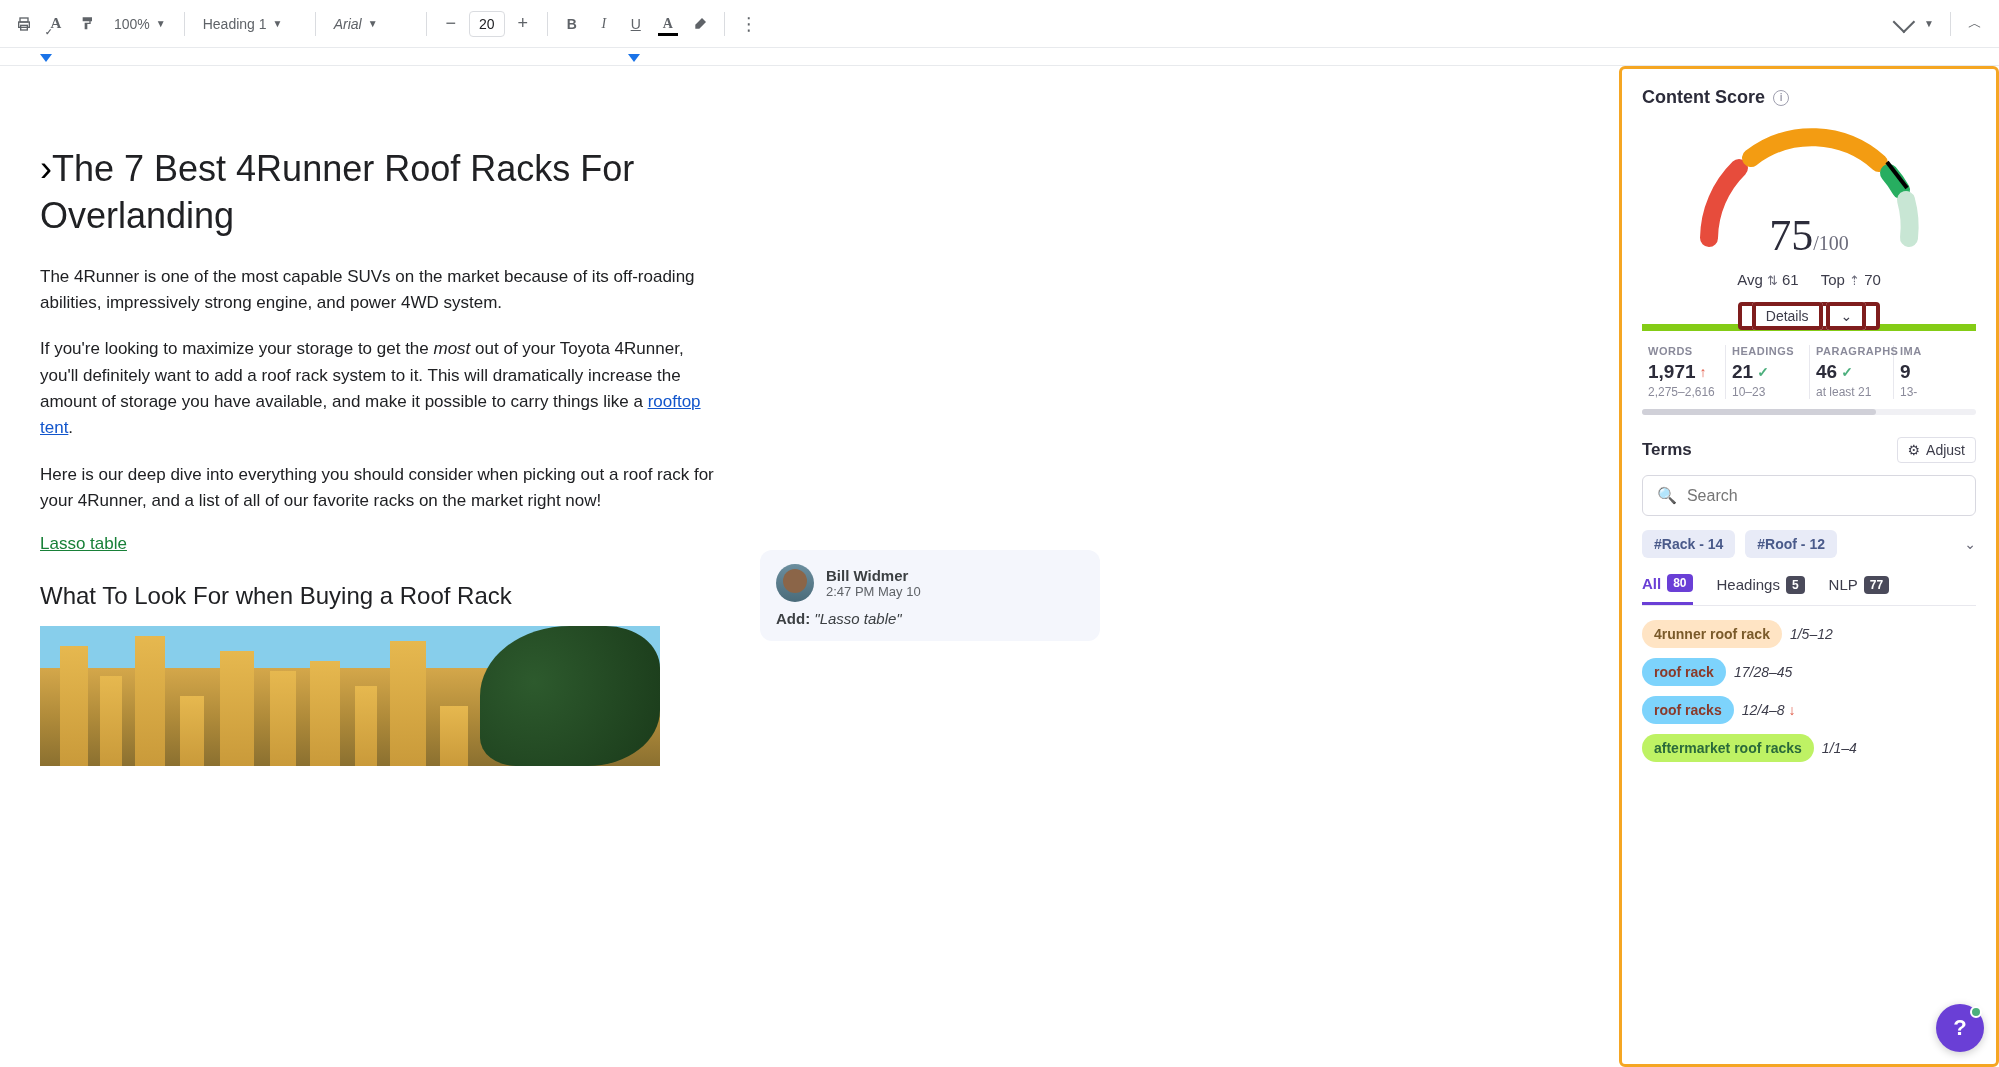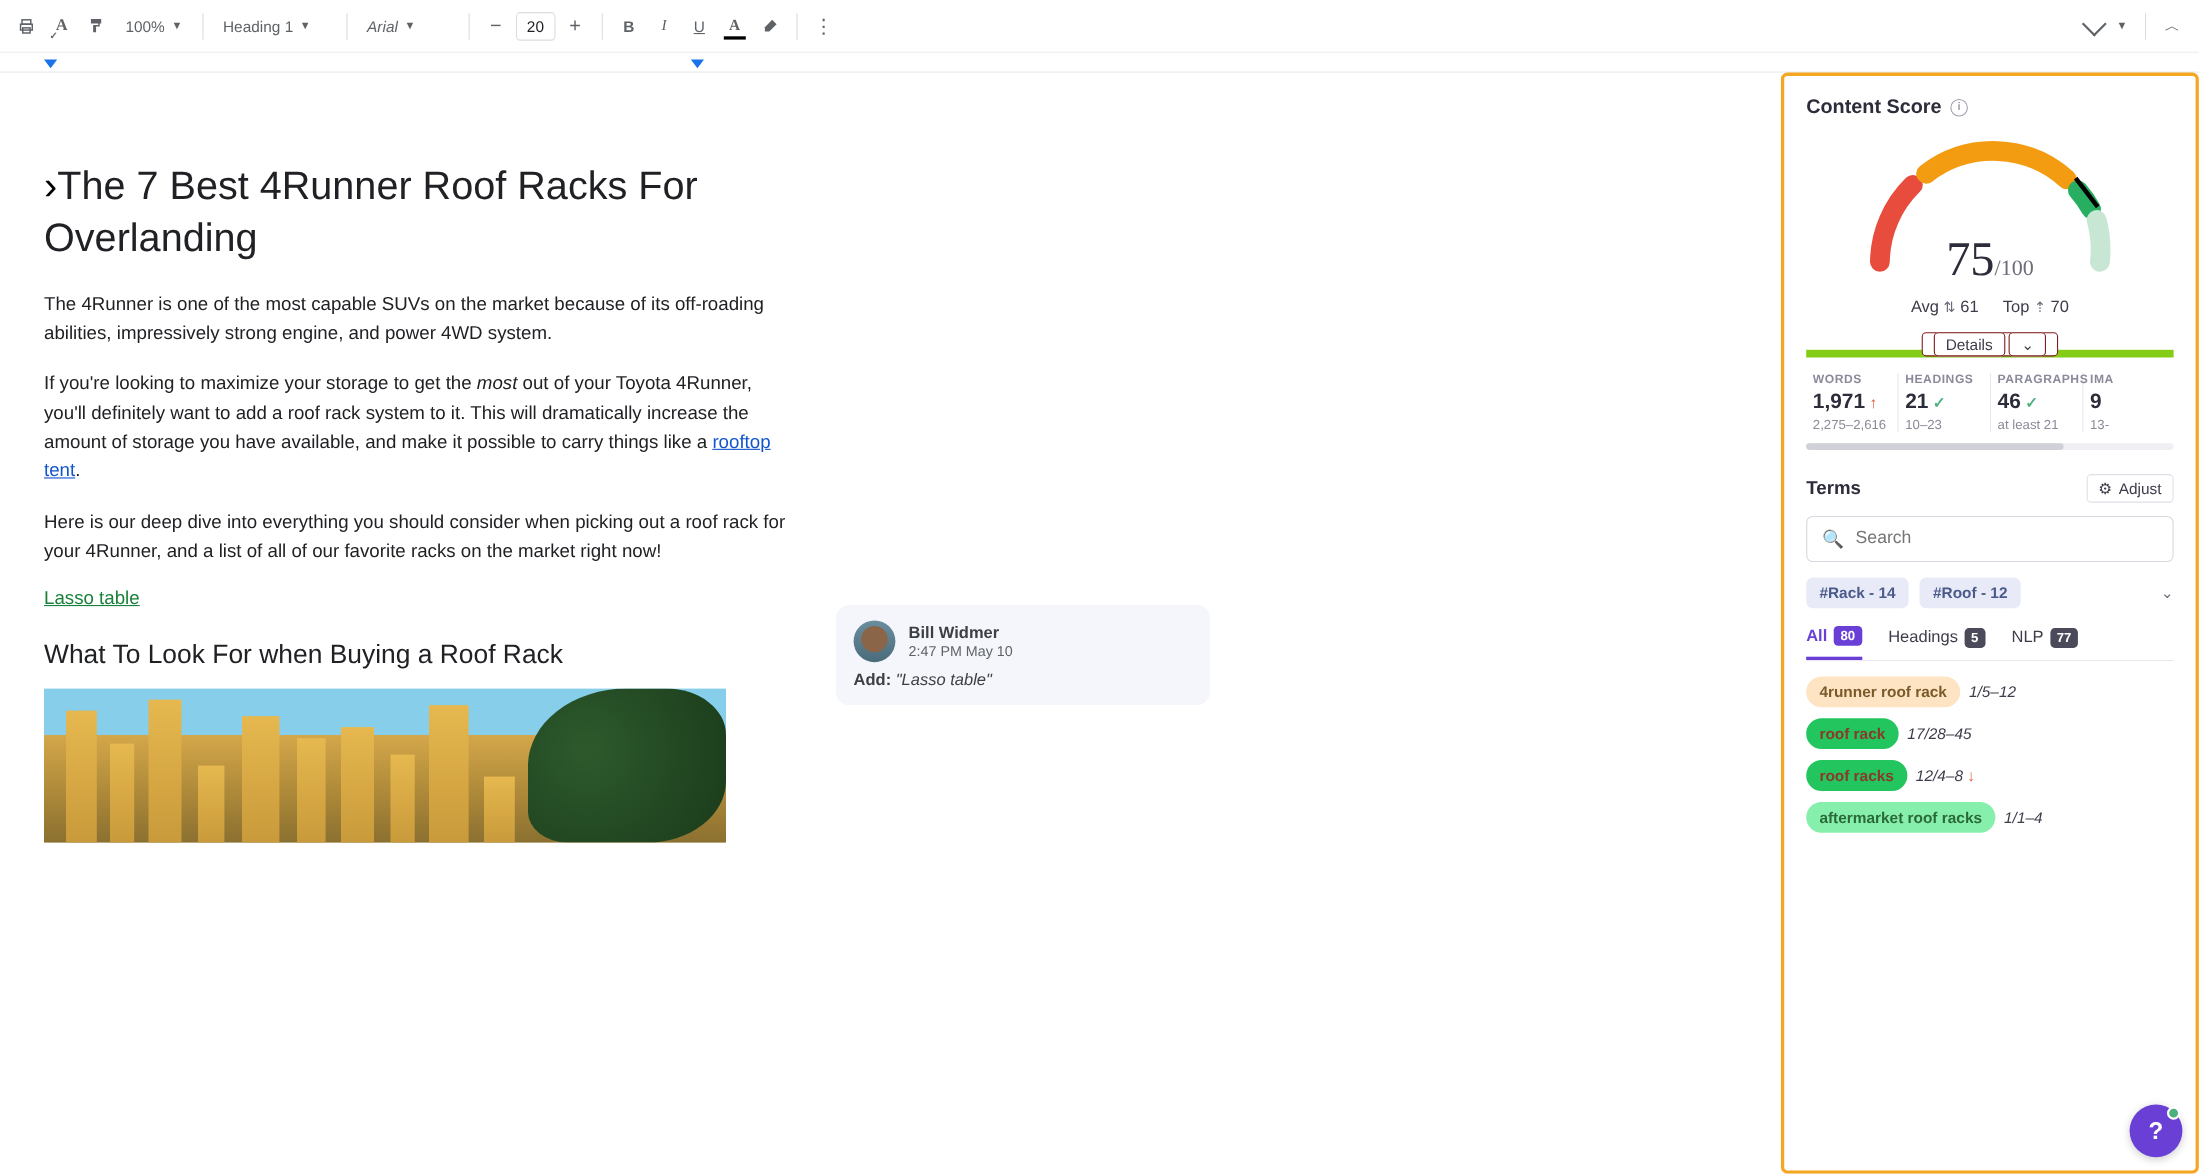--- a/index.html
+++ b/index.html
@@ -53,21 +53,21 @@
 
 .gauge-wrap { display: flex; justify-content: center; margin: 6px 0 10px; }
 .gauge-score { text-align: center; font-family: Georgia, serif; }
 .gauge-score .big { font-size: 44px; font-weight: 400; color: #2c2c3a; }
 .gauge-score .small { font-size: 20px; color: #6b6b7a; }
 .benchmarks { display: flex; justify-content: center; gap: 22px; font-size: 15px; color: #3c3c4a; margin-bottom: 14px; }
 .bench-icon { font-size: 13px; color: #6b6b7a; }
 
 
 .details-dd { display: flex; justify-content: center; margin-bottom: -10px; }
-.details-dd span { background: #fff; padding: 2px 10px; font-size: 14px; color: #3c3c4a; border: 1px solid #7f1d1d; border-radius: 4px; cursor: pointer; position: relative; z-index: 2; }
+.details-dd span { background: #fff; padding: 2px 10px; font-size: 14px; color: #3c3c4a; border: 4px solid #7f1d1d; border-radius: 4px; cursor: pointer; position: relative; z-index: 2; }
 
 
 .stats-row { display: flex; border-top: 7px solid #84cc16; padding-top: 14px; margin-top: 4px; overflow-x: hidden; }
 .stat { flex: 1; min-width: 84px; padding: 0 6px; border-right: 1px solid #e8e8ee; }
 .stat:last-child { border-right: none; }
 .stat-label { font-size: 11px; color: #8a8a9a; letter-spacing: 0.5px; font-weight: 600; margin-bottom: 4px; }
 .stat-value { font-size: 19px; font-weight: 700; color: #2c2c3a; display: flex; align-items: center; gap: 4px; }
 .stat-value .arrow-up { color: #e05a47; font-size: 14px; }
 .stat-value .check { color: #4caf7d; font-size: 14px; }
 .stat-range { font-size: 12px; color: #8a8a9a; margin-top: 2px; }
@@ -89,22 +89,22 @@
 .terms-tabs { display: flex; gap: 24px; border-bottom: 1px solid #e8e8ee; margin-bottom: 14px; font-size: 15px; }
 .term-tab { padding: 0 0 10px; cursor: pointer; color: #3c3c4a; display: flex; align-items: center; gap: 6px; }
 .term-tab.active { color: #6a3fd6; border-bottom: 3px solid #6a3fd6; font-weight: 600; }
 .tab-badge { background: #6a3fd6; color: #fff; font-size: 12px; padding: 2px 6px; border-radius: 4px; font-weight: 600; }
 .tab-badge.grey { background: #4a4a5a; }
 
 .term-list { display: flex; flex-direction: column; gap: 10px; }
 .term-item { display: inline-flex; align-items: center; gap: 8px; }
 .term-name { padding: 6px 12px; border-radius: 16px; font-size: 14px; font-weight: 600; }
 .term-name.orange { background: #ffe4c4; color: #7a5a2a; }
-.term-name.red { background: #22c55e; color: #8a3a2a; }
-.term-name.green { background: #86efac; color: #2a6a3a; }
+.term-name.red { background: #7dd3fc; color: #8a3a2a; }
+.term-name.green { background: #bef264; color: #2a6a3a; }
 .term-count { font-size: 14px; color: #3c3c4a; font-weight: 500; font-style: italic; }
 .term-count .down { color: #e05a47; }
 
 
 .help-fab { position: absolute; bottom: 12px; right: 12px; width: 48px; height: 48px; border-radius: 50%; background: #6a3fd6; color: #fff; display: flex; align-items: center; justify-content: center; font-size: 22px; font-weight: 700; cursor: pointer; box-shadow: 0 2px 8px rgba(0,0,0,0.2); }
 .help-dot { position: absolute; top: 2px; right: 2px; width: 12px; height: 12px; background: #4caf7d; border-radius: 50%; border: 2px solid #fff; }
 .pen-icon::before { content:''; display:inline-block; width:14px; height:14px; border-bottom:2px solid #5f6368; border-left:2px solid #5f6368; transform: rotate(-45deg) translateY(-3px); }
 </style>
 </head>
 <body>

